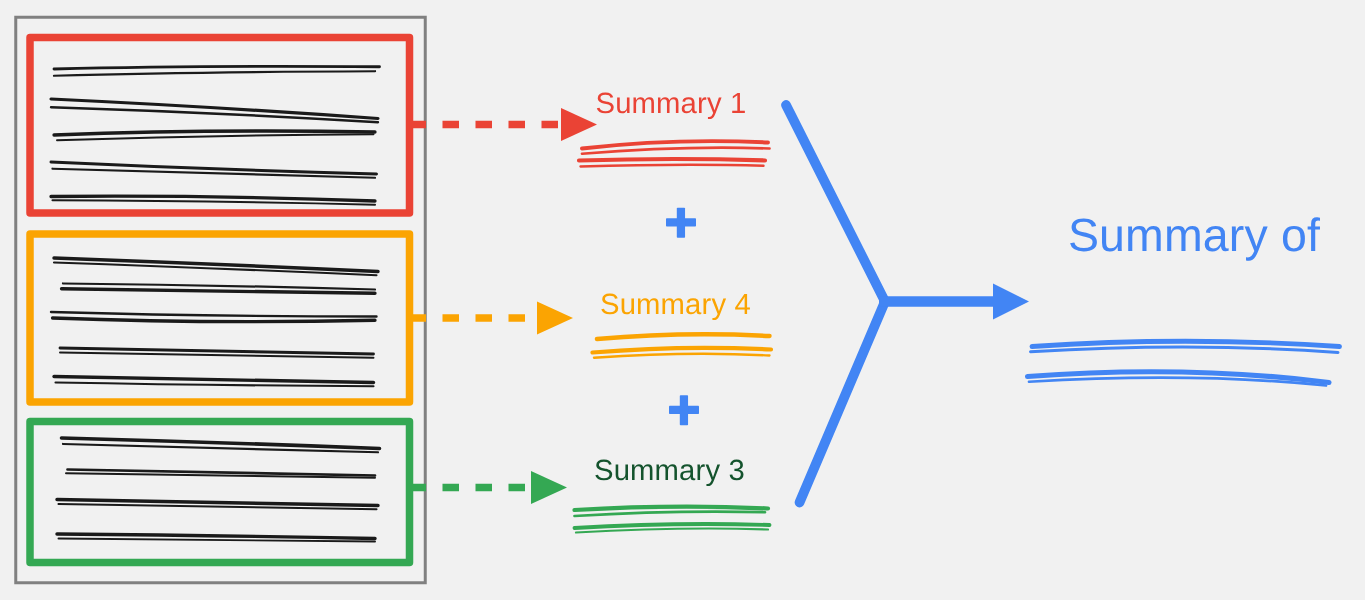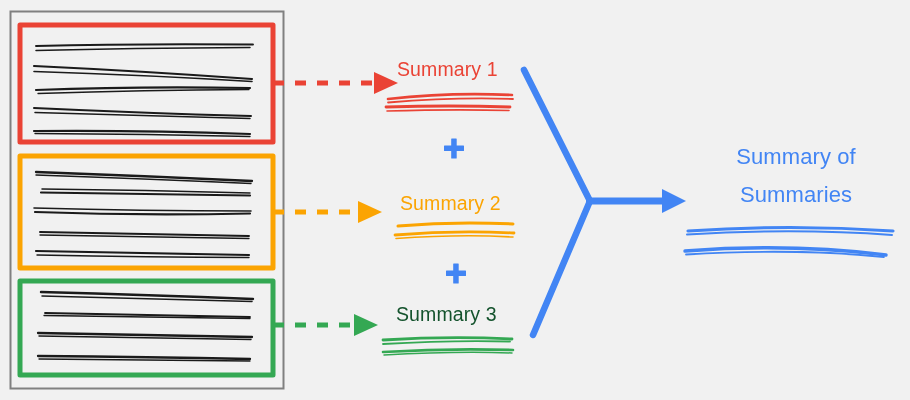--- a/index.html
+++ b/index.html
@@ -37,21 +37,21 @@
   .summary-label {
     font-size: 19.5px;
   }
   #label-summary-1 { left: 397px; top: 58px; color: #ea4335; }
   #label-summary-2 { left: 400px; top: 192px; color: #fba402; }
   #label-summary-3 { left: 396px; top: 303px; color: #14532d; }
   #label-final {
     left: 701px;
     top: 138px;
     color: #4285f4;
-    font-size: 22px;
+    font-size: 31px;
     line-height: 38px;
     text-align: center;
     width: 190px;
     white-space: normal;
   }
   #label-final .line2 { display: block; }
 </style>
 </head>
 <body>
 
@@ -151,19 +151,19 @@
     <g stroke="#4285f4" fill="none" stroke-linecap="round">
       <path d="M688 231 Q 790 224 893 231" stroke-width="3.2"></path>
       <path d="M687 234.5 Q 795 228 892 235" stroke-width="2.0"></path>
       <path d="M685 251 Q 790 243 886 255" stroke-width="3.4"></path>
       <path d="M686 254.5 Q 795 248 884 257" stroke-width="1.8"></path>
     </g>
   </svg>
 
   <div class="label summary-label" id="label-summary-1">Summary 1</div>
 
-  <div class="label summary-label" id="label-summary-2">Summary 2</div>
+  <div class="label summary-label" id="label-summary-2">Summary 4</div>
 
   <div class="label summary-label" id="label-summary-3">Summary 3</div>
 
-  <div class="label" id="label-final"><span>Summary of</span><span class="line2">Summaries</span></div>
+  <div class="label" id="label-final"><span>Summary of</span></div>
 
 </div>
 
 </body></html>

